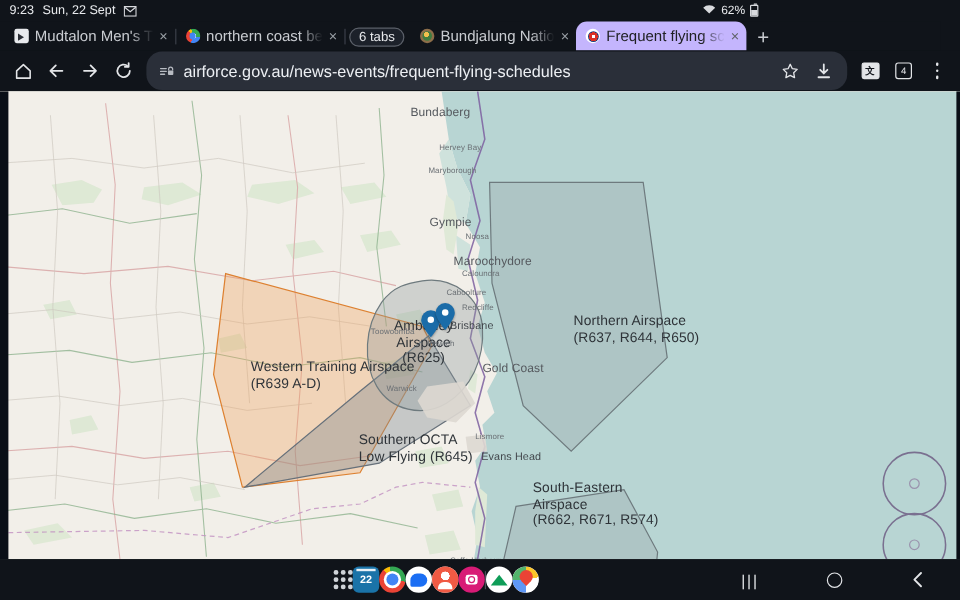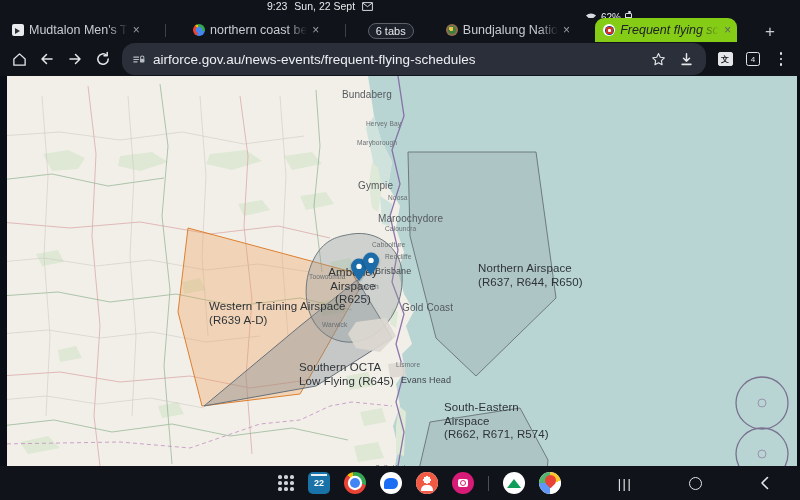--- a/index.html
+++ b/index.html
@@ -4,39 +4,39 @@
 <style>
   * { margin:0; padding:0; box-sizing:border-box; }
   html,body { width:800px; height:500px; overflow:hidden; background:#0d1117;
               font-family:"Liberation Sans", sans-serif; }
 
   #app { position:relative; width:800px; height:500px; background:#10141a; }
 
   
   .statusbar{ position:absolute; top:0; left:0; width:640px; height:18px;
     background:#10141a; display:flex; align-items:center;
-    padding:0 8px; color:#e8eaed; font-size:10.5px;flex-direction:column; }
+    padding:0 8px; color:#e8eaed; font-size:10.5px; }
   .sb-left{ display:flex; align-items:center; gap:7px; }
   .sb-right{ margin-left:auto; display:flex; align-items:center; gap:4px; font-size:10px;}
   .gmail-ico{ width:11px; height:9px; position:relative; display:inline-block;}
   .gmail-ico svg{ display:block; }
   .batt{ width:7px; height:10px; border:1px solid #d8dade; border-radius:1px;
          position:relative; display:inline-block; background:linear-gradient(to top,#d8dade 62%,transparent 62%); }
   .batt:before{ content:""; position:absolute; top:-2.5px; left:1.5px; width:3px; height:1.5px; background:#d8dade; border-radius:1px;}
 
   
   .tabstrip{ position:absolute; top:18px; left:0; width:784px; height:24px;
-    background:#10141a; display:flex; align-items:flex-end; padding-left:4px;justify-content:space-between; }
+    background:#10141a; display:flex; align-items:flex-end; padding-left:4px; }
   .tab{ position:relative; height:24px; display:flex; align-items:center;
         gap:5px; padding:0 6px 0 8px; color:#c9ccd1; font-size:12.5px;
         max-width:150px; white-space:nowrap; }
   .tab .tlabel{ overflow:hidden; text-overflow:clip; max-width:104px; display:block;
                 -webkit-mask-image:linear-gradient(to right,#000 80%,transparent 100%);
                 mask-image:linear-gradient(to right,#000 80%,transparent 100%); }
-  .tab.active{ background:#84cc16; color:#202124; border-radius:9px 9px 0 0;font-style:italic; }
+  .tab.active{ background:#c4b5fd; color:#202124; border-radius:9px 9px 0 0; }
   .tab.active .tlabel{ color:#202124; }
   .tab-sep{ width:1px; height:13px; background:#3b4049; align-self:center; }
   .tclose{ font-size:12px; color:#9aa0a6; line-height:1; cursor:pointer; }
   .tab.active .tclose{ color:#5f6368; }
   .favicon{ width:12px; height:12px; border-radius:50%; flex:0 0 12px; position:relative;}
   .fav-doc{ border-radius:2px; background:#e8eaed; }
   .fav-doc:after{ content:""; position:absolute; left:2.5px; top:3.5px; border-left:5px solid #2b2f36;
                   border-top:3px solid transparent; border-bottom:3px solid transparent;}
   .fav-chrome{ background:
       radial-gradient(circle at 50% 50%, #fff 0 30%, transparent 31%),
@@ -87,21 +87,21 @@
   .mtown{ position:absolute; color:#6a6f74; font-size:6.6px; white-space:nowrap;
     letter-spacing:.1px;}
   .mtown.lg{ font-size:9px; color:#43484d; }
   .mtown.md{ font-size:10px; color:#55595e; }
   .pin{ position:absolute; width:18px; height:24px; }
   .pin svg{ display:block; filter:drop-shadow(0 1px 1px rgba(0,0,0,.35)); }
 
   
   .taskbar{ position:absolute; bottom:0; left:0; width:800px; height:34px;
     background:#10141a; display:flex; align-items:center; }
-  .tb-center{ position:absolute; left:278px; display:flex; align-items:center; gap:14px; }
+  .tb-center{ position:absolute; left:278px; display:flex; align-items:center; }
   .tbicon{ width:22px; height:22px; border-radius:50%; position:relative; flex:0 0 22px;}
   .grid9{ width:16px; height:16px; display:grid; grid-template-columns:repeat(3,1fr);
     grid-template-rows:repeat(3,1fr); gap:2.4px; }
   .grid9 i{ background:#cfd3d8; border-radius:50%; display:block; }
   .ic-cal{ background:#1a73a8; border-radius:5px; display:flex; align-items:center;
     justify-content:center; color:#fff; font-size:9px; font-weight:bold; }
   .ic-cal:before{ content:""; position:absolute; top:2px; left:3px; right:3px; height:2px;
     border-top:2px solid #fff; opacity:.9;}
   .ic-chrome{ background:
       conic-gradient(from 200deg,#ea4335 0 33%,#fbbc05 33% 41%,#34a853 41% 72%,#ea4335 72% 100%); }

